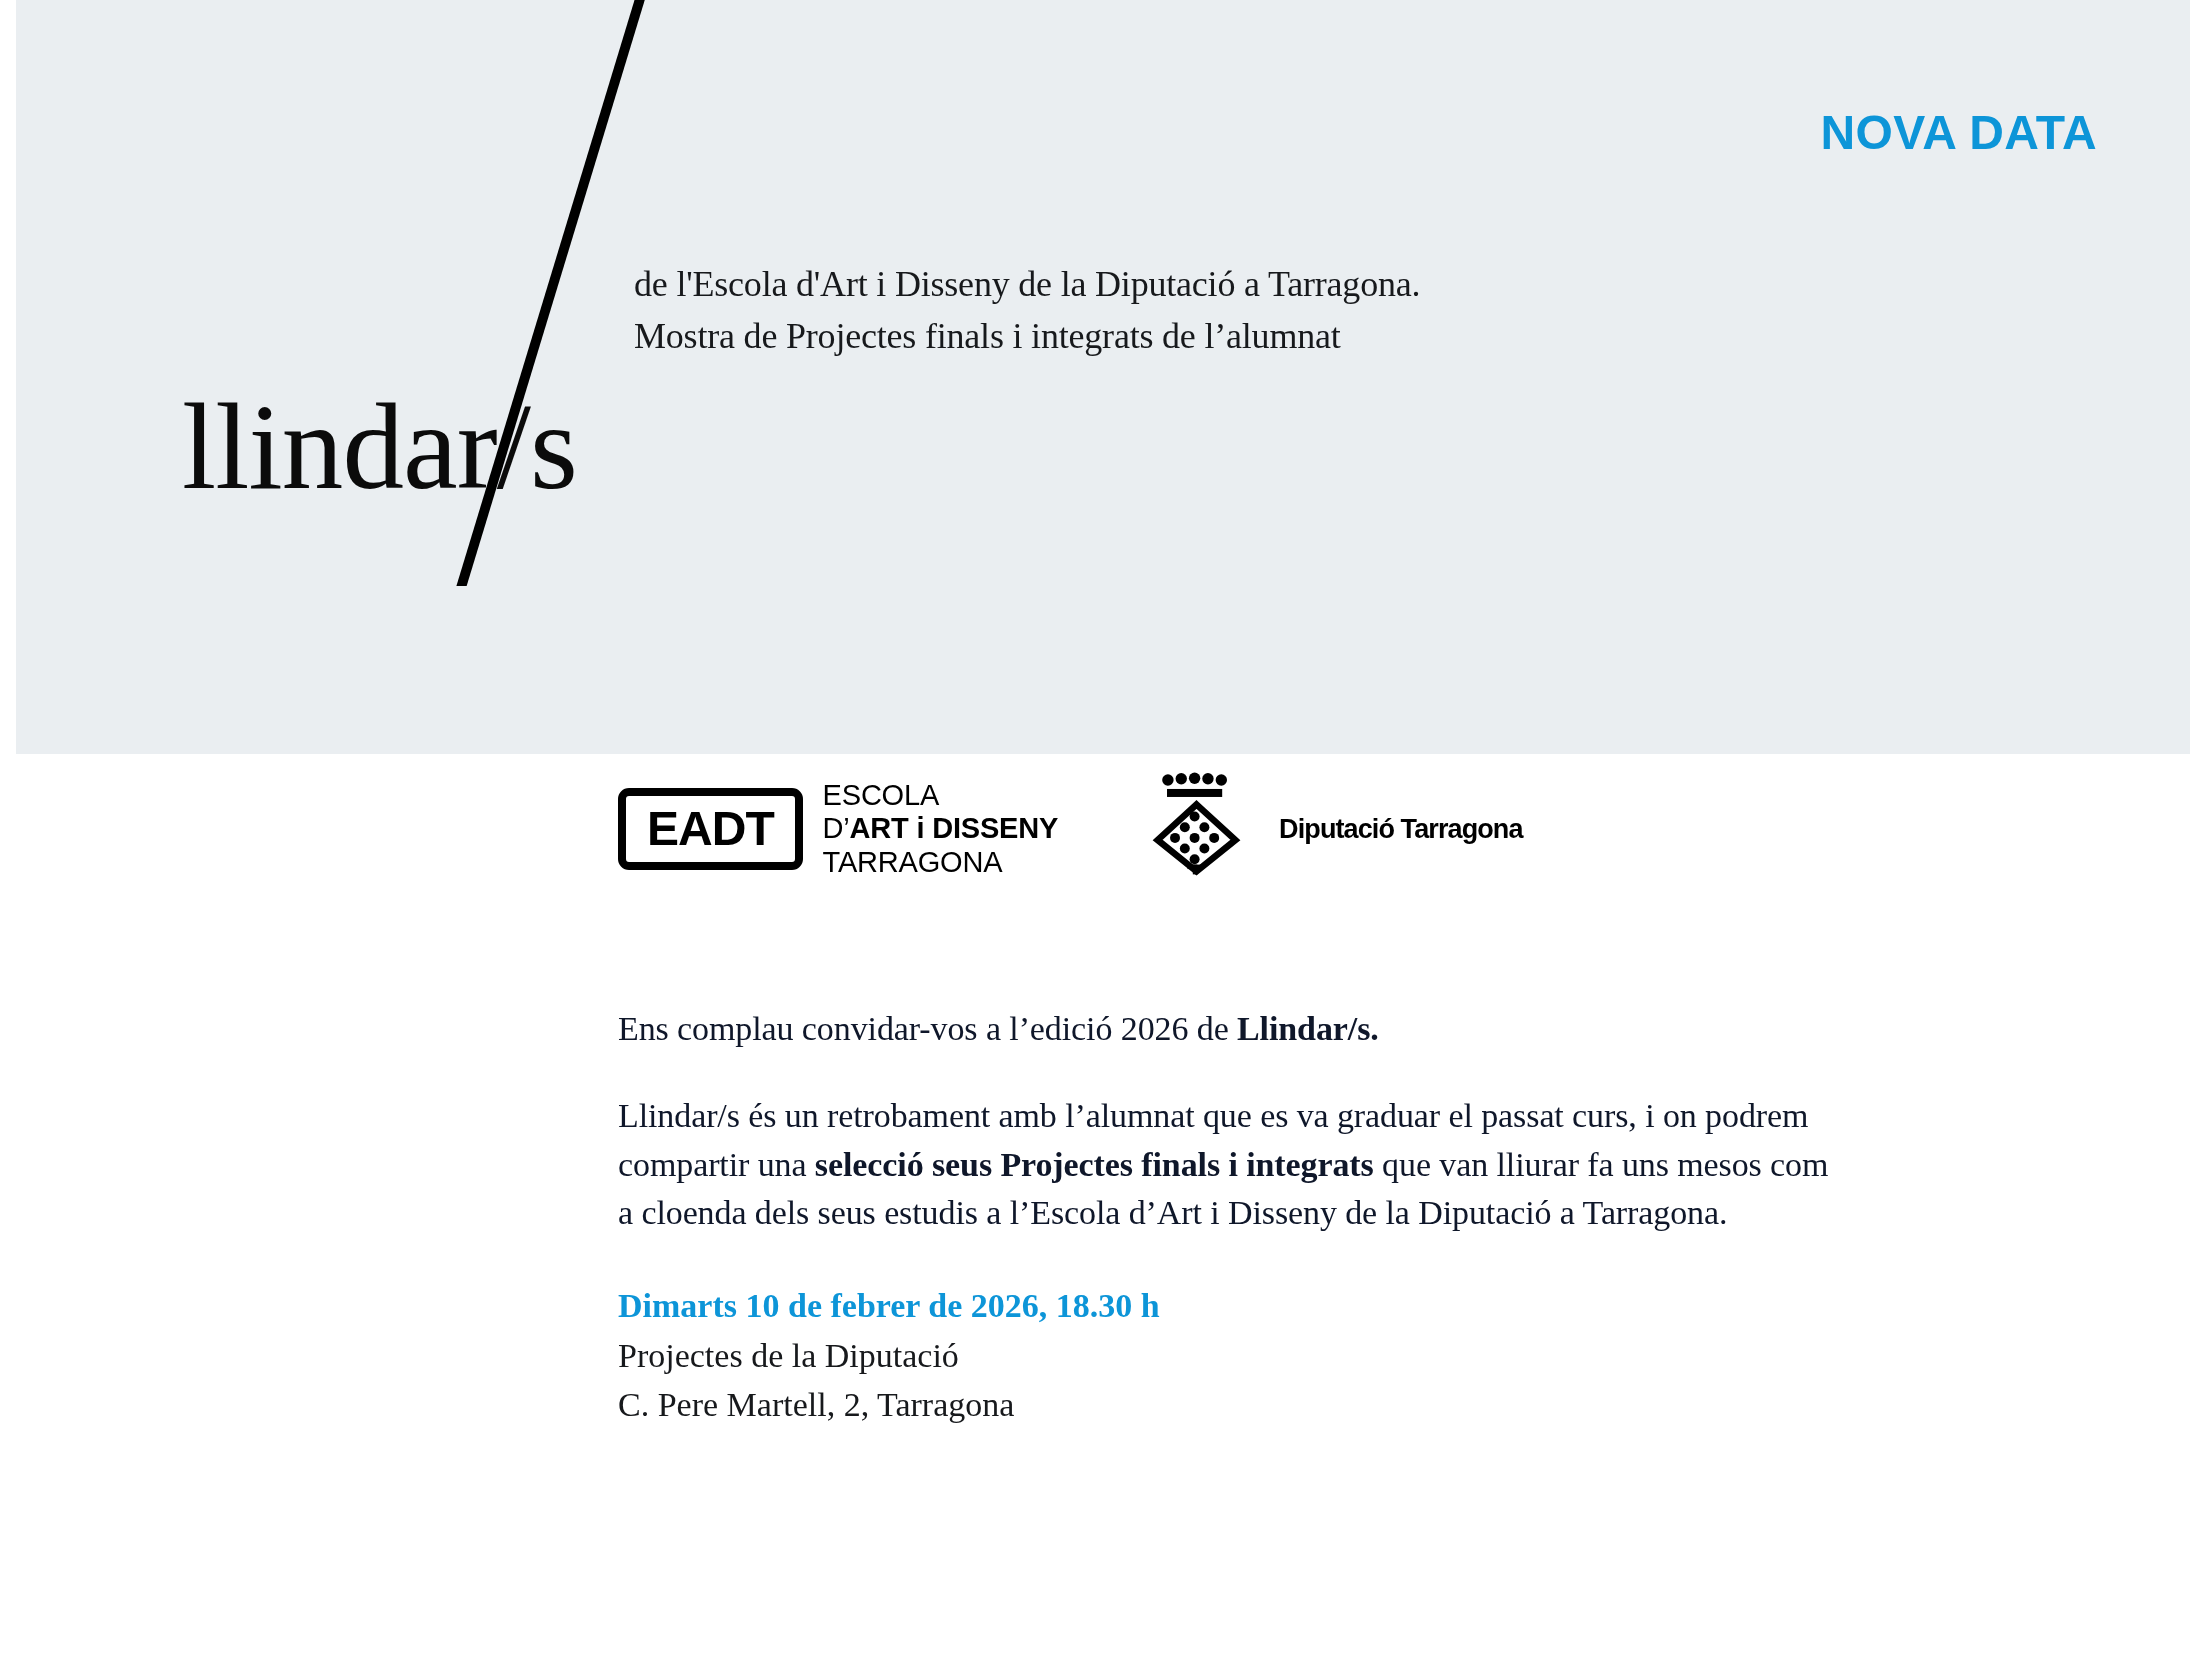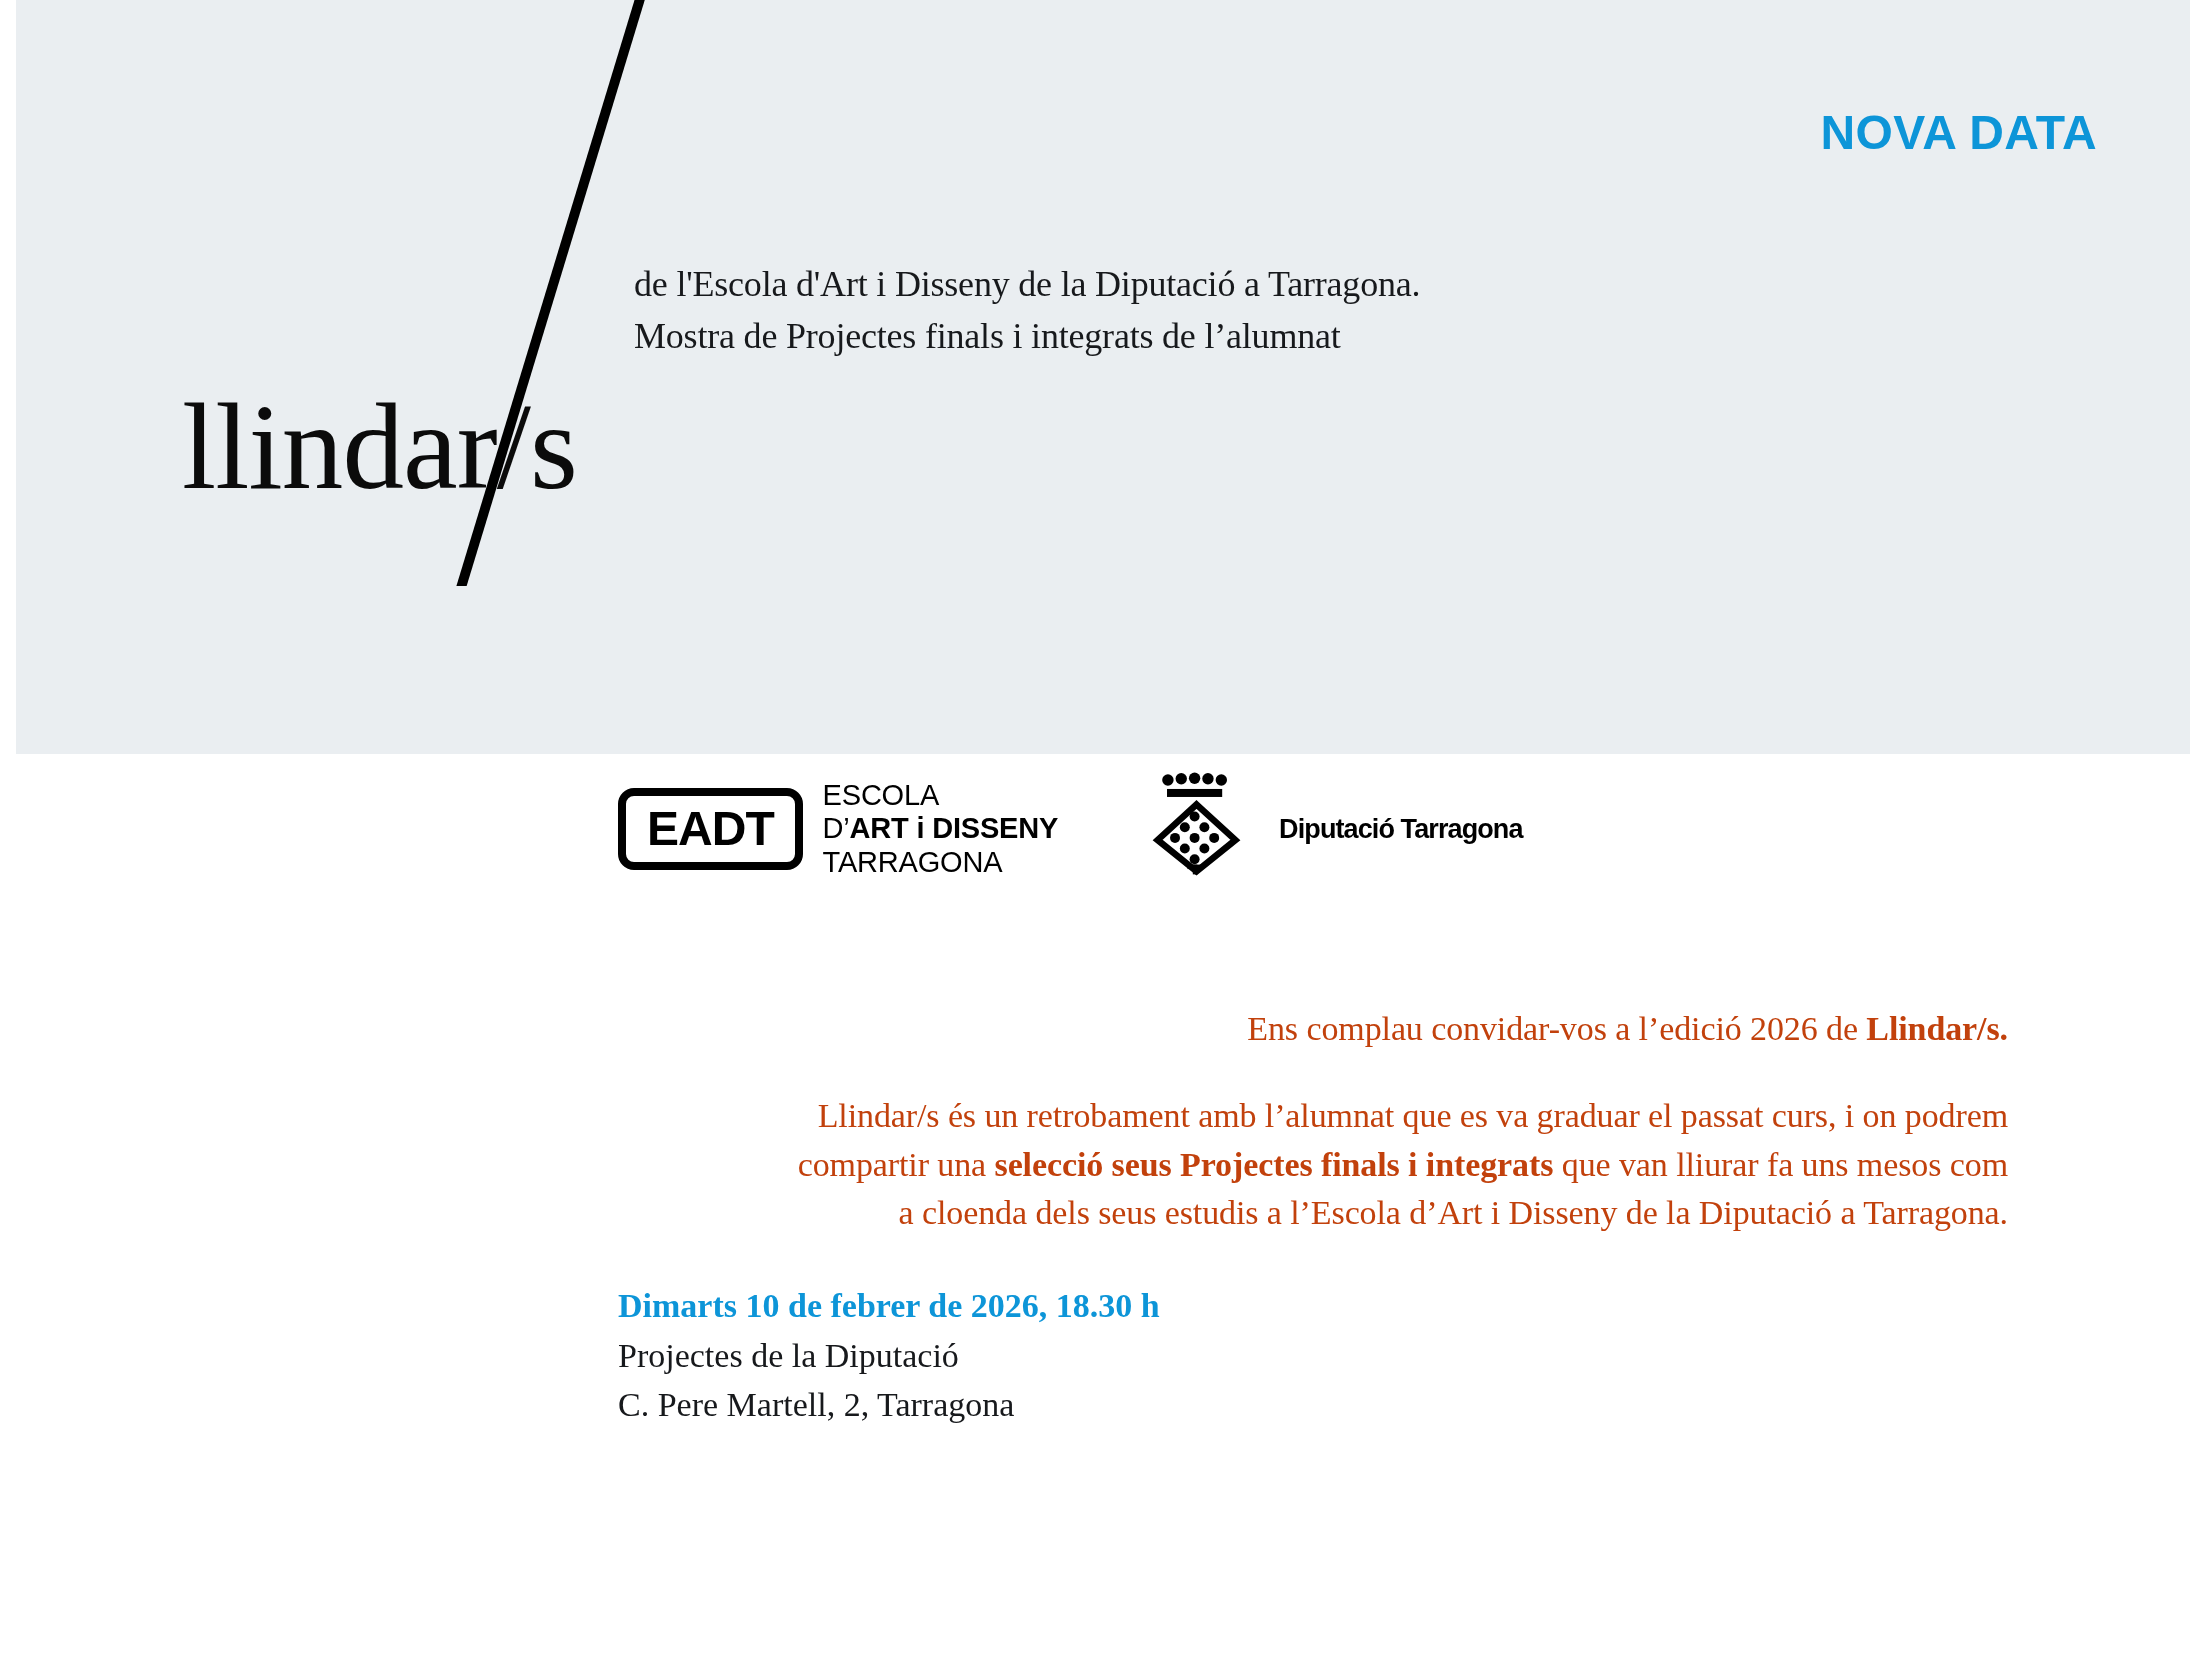--- a/index.html
+++ b/index.html
@@ -83,21 +83,21 @@
 
   .eadt-logo {
     display: flex;
     align-items: center;
     gap: 19.6px;
   }
   .eadt-box {
     width: 185px;
     height: 82px;
     border: 8px solid #000000;
-    border-radius: 16px;
+    border-radius: 11px;
     display: flex;
     align-items: center;
     justify-content: center;
     box-sizing: border-box;
   }
   .eadt-box-text {
     font-family: "Liberation Sans", "DejaVu Sans", sans-serif;
     font-weight: bold;
     font-size: 48px;
     letter-spacing: -0.9px;
@@ -139,23 +139,22 @@
   }
 
   
   .body-copy {
     position: absolute;
     left: 618px;
     top: 1005px;
     width: 1390px;
     font-size: 34px;
     line-height: 1.42;
-    color: #c2410c;
+    color: #0f172a;
     letter-spacing: -0.1px;
-    text-align: right;
   }
   .para {
     margin: 0 0 39px 0;
   }
   .para:last-child { margin-bottom: 0; }
   .para b { font-weight: bold; }
   .para-lines .line { display: block; white-space: nowrap; }
 
   .event-block {
     position: absolute;

